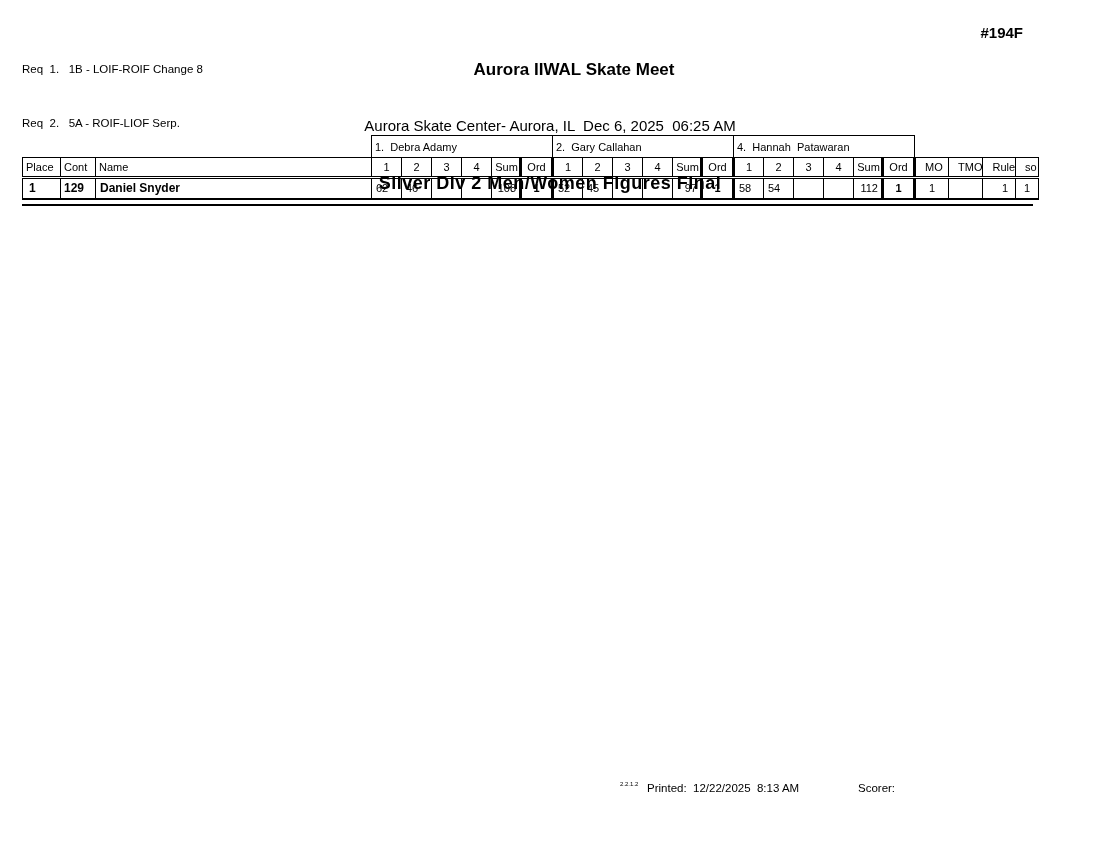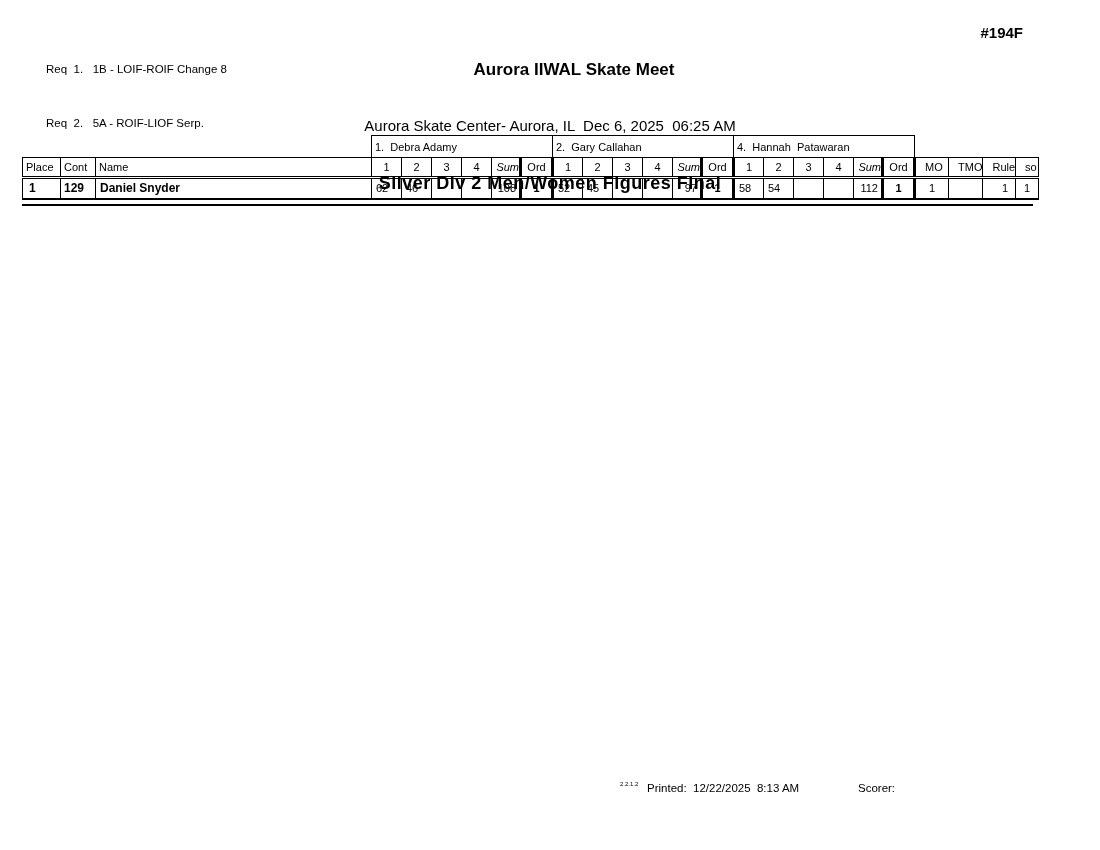--- a/index.html
+++ b/index.html
@@ -17,21 +17,20 @@
   }
 
   
   .req-block {
     position: absolute;
     left: 22px;
     top: 24px;
     font-size: 11.5px;
     line-height: 18px;
     white-space: pre;
-    margin-left: 24px;
   }
   .event-number {
     position: absolute;
     top: 24px;
     right: 77px;
     font-size: 15px;
     font-weight: bold;
   }
   .title-block {
     position: absolute;
@@ -66,21 +65,21 @@
   tr.judge-row   { height: 22px; }
   tr.header-row  { height: 20px; }
   tr.data-row    { height: 21px; }
   .no-border { border: none !important; }
   .judge-cell { padding-left: 5px; font-size: 11px; }
   tr.header-row td { border-bottom: 3px double #000; }
   tr.data-row td   { border-bottom: 2px solid #000; }
   td.score { text-align: left; padding-left: 4px; }
   td.score-hdr { text-align: center; padding: 0; }
   td.sum   { text-align: right; padding-right: 3px; }
-  td.sum-hdr { text-align: right; padding-left: 2px; font-style: italic; }
+  td.sum-hdr { text-align: center; padding-left: 2px; }
   td.ord {
     border-left: 3px solid #000 !important;
     border-right: 3px solid #000 !important;
     text-align: center; padding: 0; margin-top: 17px;
   }
   td.ord-val { font-weight: bold; }
   td.bold { font-weight: bold; font-size: 12px; }
   td.mo, td.tmo, td.so-col { text-align: center; padding: 0; }
   td.rule { text-align: right; padding-right: 7px; }
   td.rule-hdr, td.mo-hdr, td.tmo-hdr, td.so-hdr { text-align: left; padding-left: 9px; }

